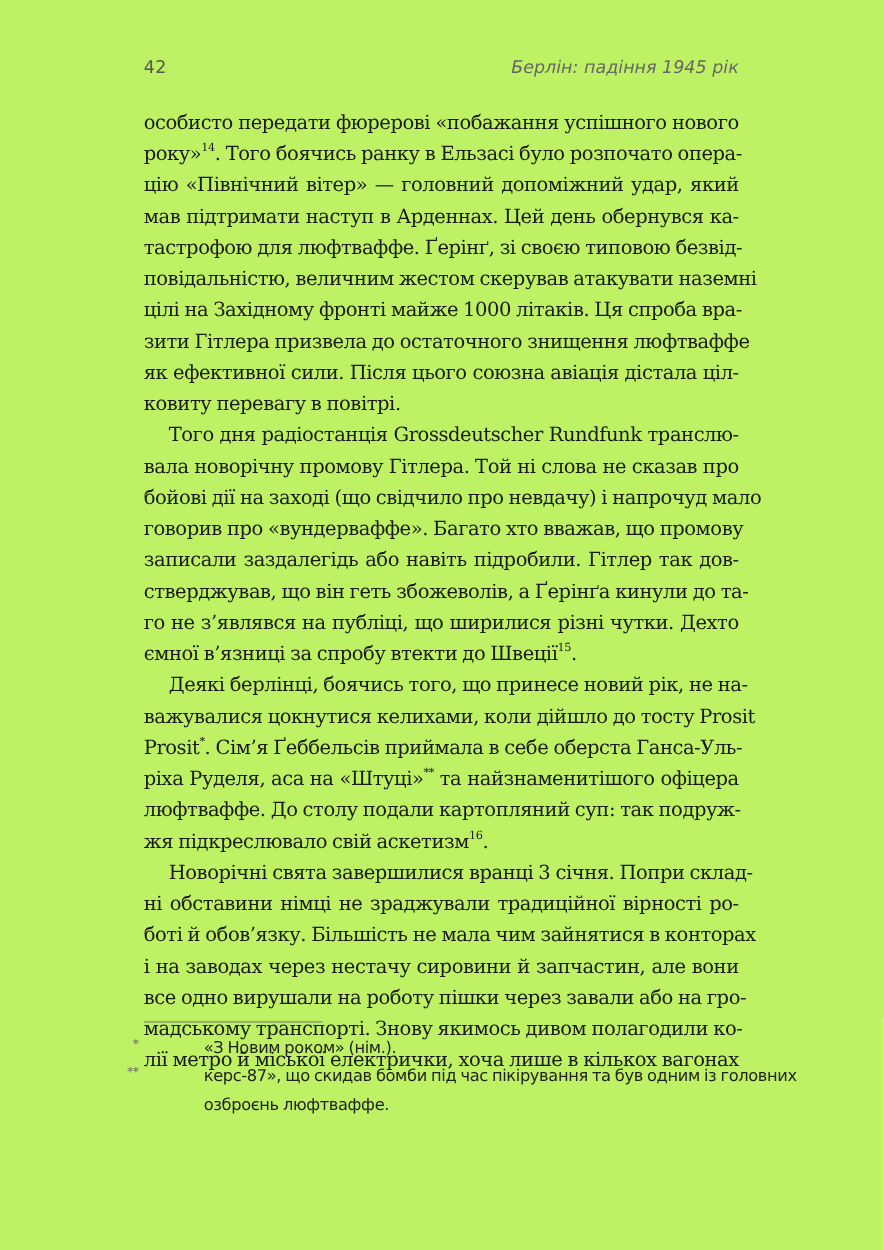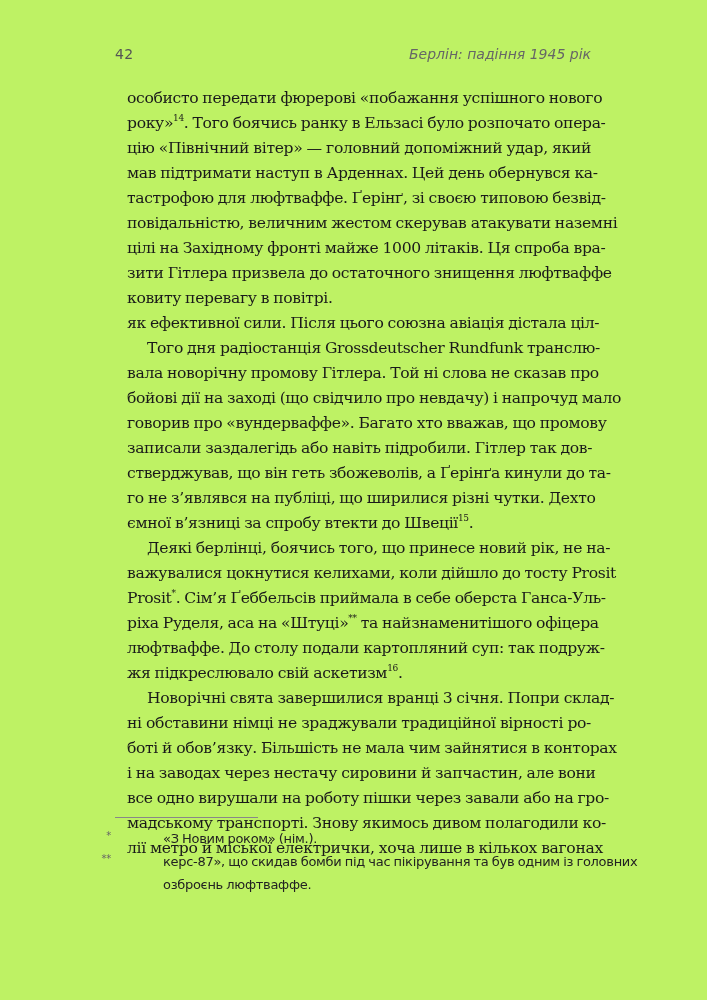--- a/index.html
+++ b/index.html
@@ -5,21 +5,21 @@
   html, body { margin:0; padding:0; background:#ffffff; }
   body { width:707px; height:1000px; position:relative; overflow:hidden; }
   .page { position:absolute; left:0; top:0; width:707px; height:1000px; background:#bef264; }
   .running-head { position:absolute; top:42px; left:115px; width:476px; height:24px;
     font-family:"DejaVu Sans", sans-serif; color:#555; font-size:14px; }
   .page-number { position:absolute; left:0; top:4px; letter-spacing:0.3px; }
   .running-title { position:absolute; right:0; top:4px; font-style:italic; color:#666; }
   .body-text { position:absolute; left:115px; top:86px; width:476px;
     font-family:"DejaVu Serif", serif; font-size:15.6px; line-height:25px; color:#1a1a1a;
     letter-spacing:-0.35px; word-spacing:-0.5px; }
-  .line { display:block; white-space:nowrap; text-align:justify; text-align-last:justify; height:25px;margin-left:12px; }
+  .line { display:block; white-space:nowrap; text-align:justify; text-align-last:justify; height:25px; }
   .line.last { text-align-last:left; }
   .line.indent { padding-left:20px; }
   sup { font-size:9px; line-height:0; vertical-align:7px; }
   .footnote-rule { position:absolute; left:115px; top:817px; width:143px; height:0;
     border-top:1.5px solid #888; }
   .footnotes { position:absolute; left:115px; top:827px; width:476px;
     font-family:"DejaVu Sans", sans-serif; font-size:13px; line-height:23px; color:#222;
     letter-spacing:-0.3px; word-spacing:-0.5px; }
   .fn { position:relative; }
   .fn-mark { position:absolute; right:100%; margin-right:4px; top:-3px; font-size:10px; color:#666; }
@@ -37,22 +37,22 @@
 
   <div class="body-text" id="body-text">
       <span class="line"><span>особисто передати фюрерові «побажання успішного нового</span></span>
       <span class="line"><span>року»</span><sup>14</sup><span>. Того боячись ранку в Ельзасі було розпочато опера-</span></span>
       <span class="line"><span>цію «Північний вітер» — головний допоміжний удар, який</span></span>
       <span class="line"><span>мав підтримати наступ в Арденнах. Цей день обернувся ка-</span></span>
       <span class="line"><span>тастрофою для люфтваффе. Ґерінґ, зі своєю типовою безвід-</span></span>
       <span class="line"><span>повідальністю, величним жестом скерував атакувати наземні</span></span>
       <span class="line"><span>цілі на Західному фронті майже 1000 літаків. Ця спроба вра-</span></span>
       <span class="line"><span>зити Гітлера призвела до остаточного знищення люфтваффе</span></span>
+      <span class="line"><span>як ефективної сили. Після цього союзна авіація дістала ціл-</span></span>
       <span class="line last"><span>ковиту перевагу в повітрі.</span></span>
-      <span class="line"><span>як ефективної сили. Після цього союзна авіація дістала ціл-</span></span>
       <span class="line indent"><span>Того дня радіостанція Grossdeutscher Rundfunk транслю-</span></span>
       <span class="line"><span>вала новорічну промову Гітлера. Той ні слова не сказав про</span></span>
       <span class="line"><span>бойові дії на заході (що свідчило про невдачу) і напрочуд мало</span></span>
       <span class="line"><span>говорив про «вундерваффе». Багато хто вважав, що промову</span></span>
       <span class="line"><span>записали заздалегідь або навіть підробили. Гітлер так дов-</span></span>
       <span class="line"><span>стверджував, що він геть збожеволів, а Ґерінґа кинули до та-</span></span>
       <span class="line"><span>го не з’являвся на публіці, що ширилися різні чутки. Дехто</span></span>
       <span class="line last"><span>ємної в’язниці за спробу втекти до Швеції</span><sup>15</sup><span>.</span></span>
       <span class="line indent"><span>Деякі берлінці, боячись того, що принесе новий рік, не на-</span></span>
       <span class="line"><span>важувалися цокнутися келихами, коли дійшло до тосту Prosit</span></span>

